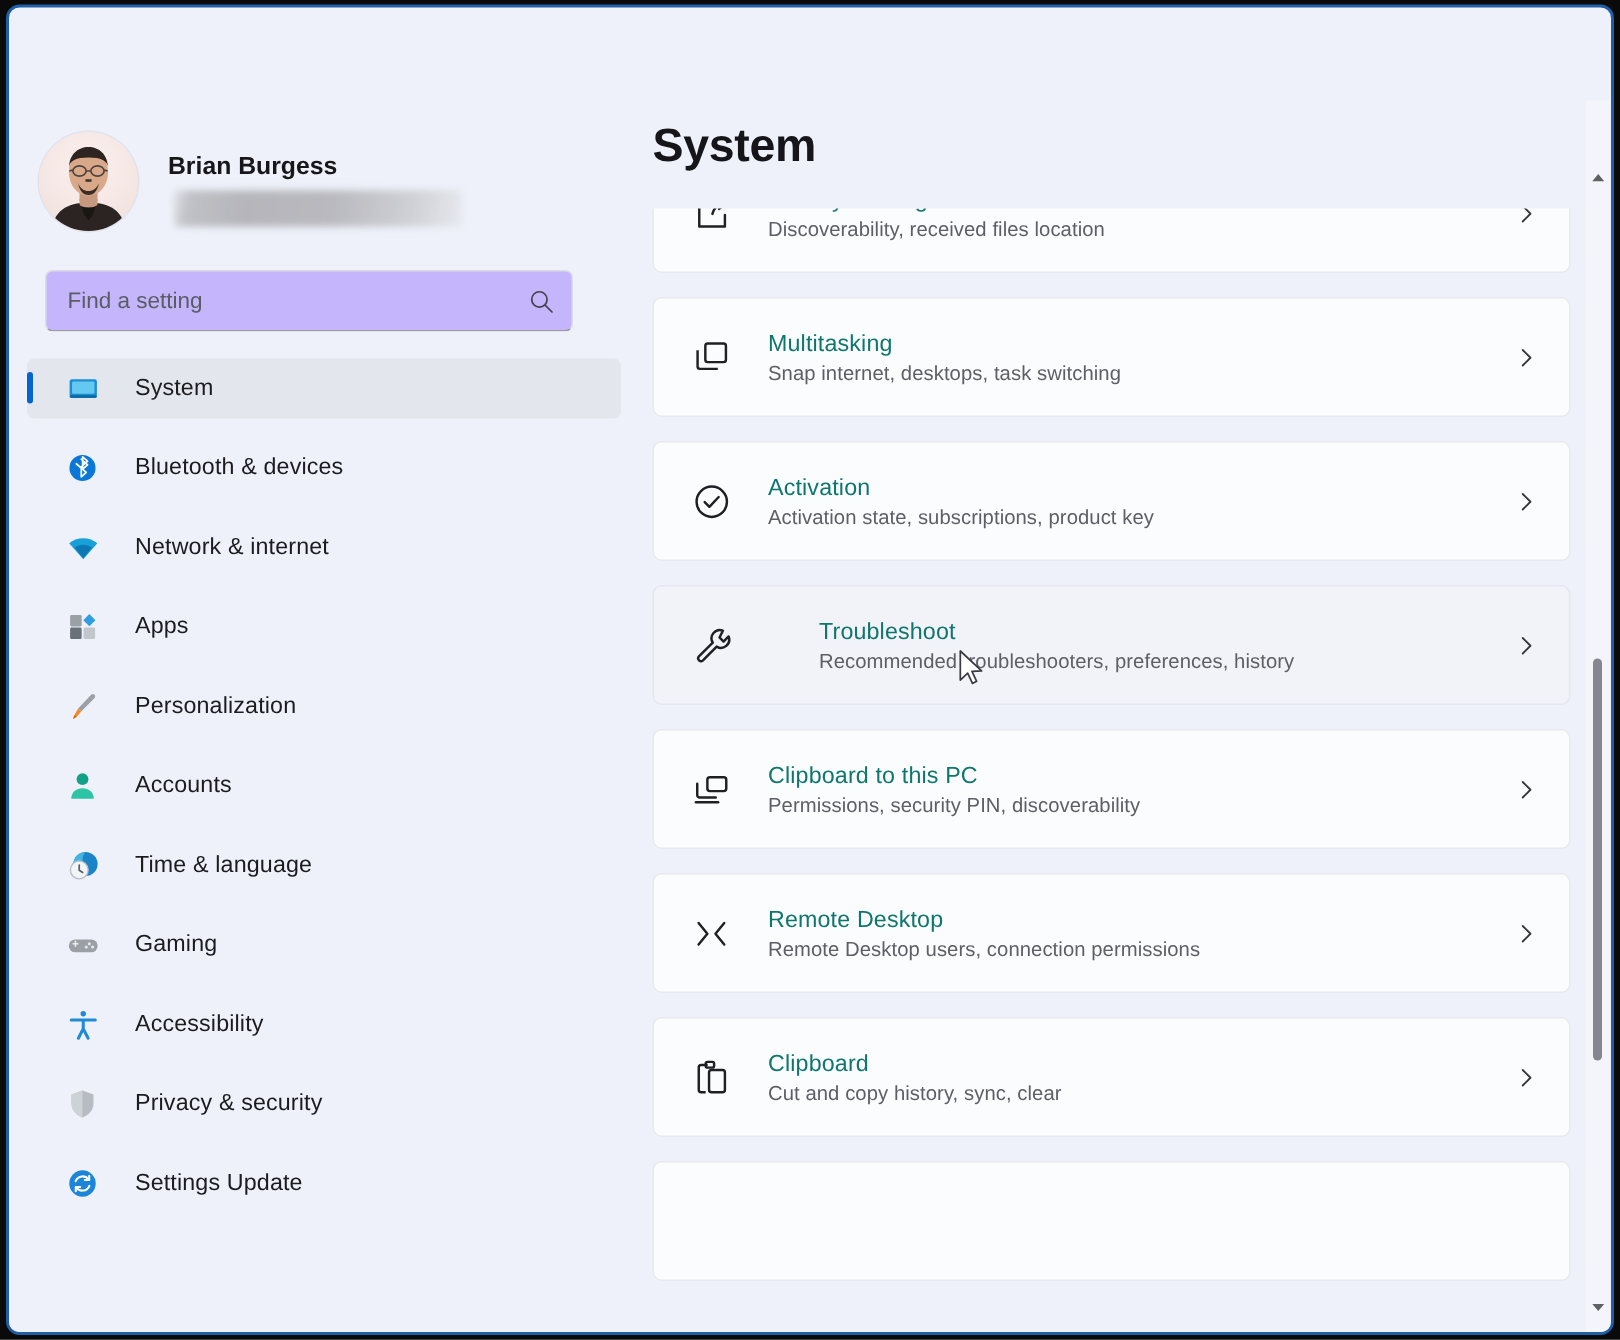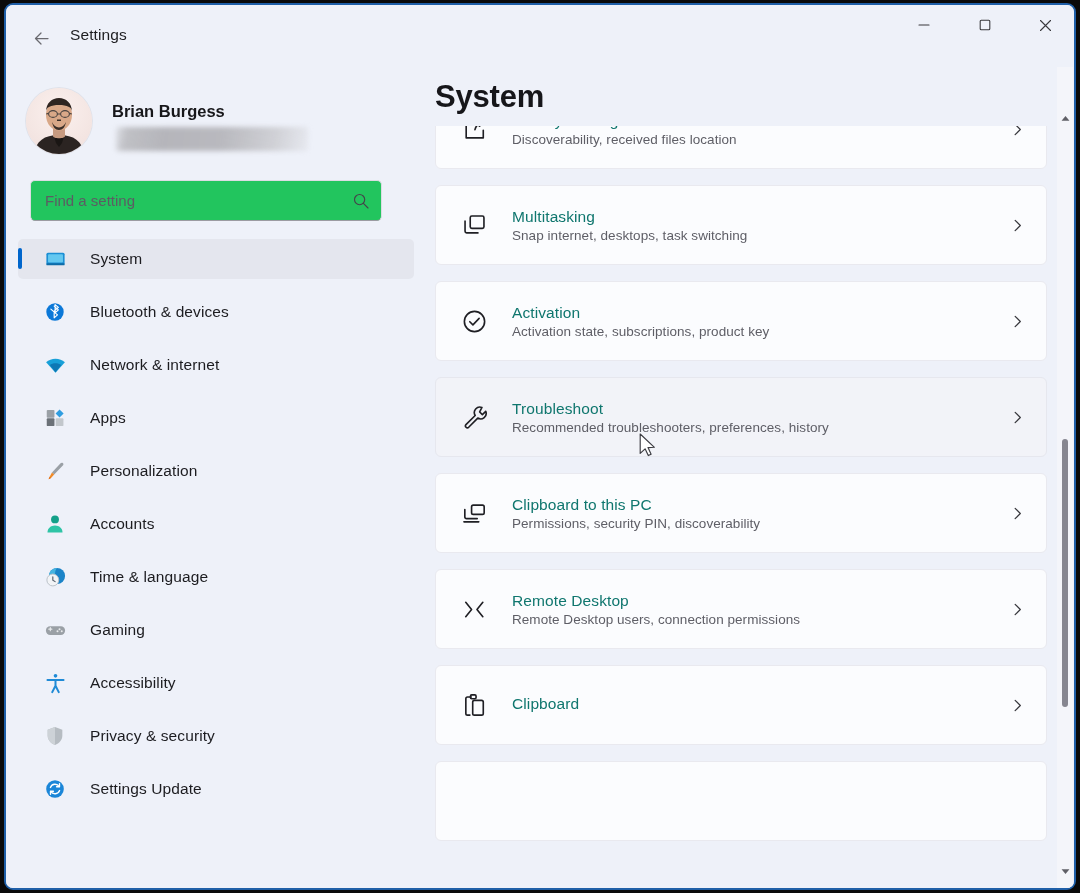--- a/index.html
+++ b/index.html
@@ -103,21 +103,21 @@
        rgba(196,196,200,.72) 82%,
        rgba(214,214,218,.28) 100%);
     filter: blur(2.4px);
   }
 
   
   #search-box {
     position: absolute;
     left: 24px; top: 113px;
     width: 352px; height: 41px;
-    background: #22c55e;
+    background: #c4b5fd;
     border: 1px solid #dcdce2;
     border-bottom: 1.6px solid #9b9ba2;
     border-radius: 5px;
     display: flex; align-items: center;
     cursor: text;
   }
   #search-input {
     flex: 1;
     border: 0; outline: 0; background: transparent;
     margin-left: 14px;
@@ -175,40 +175,40 @@
   #page-title {
     position: absolute;
     left: 9px; top: 12px;
     font-size: 31px;
     font-weight: bold;
     color: #16161a;
     letter-spacing: -.2px;
   }
   #cards-clip {
     position: absolute;
-    left: 0; top: 59px;
+    left: 0; top: 72px;
     width: 652px; height: 752px;
     overflow: hidden;
   }
   #cards {
     position: absolute;
     left: 9px; top: -37px;
     width: 612px;
   }
   .card {
     position: relative;
     height: 80px;
     margin-bottom: 16px;
     background: #fbfcfe;
     border: 1px solid #e9e9ef;
     border-radius: 6px;
     display: flex; align-items: center;
     cursor: pointer;
   }
-  .card.hovered { background: #f2f3f8; border-color: #e6e7ee; }
+  .card.hovered { background: #f2f3f8; border-color: #e6e7ee; gap: 34px; }
   .card-icon {
     width: 76px;
     display: flex; align-items: center; justify-content: center;
     color: #1f1f24;
     flex: none;
   }
   .card-text { flex: 1; }
   .card-title {
     font-size: 15.5px;
     color: #0f766e;
@@ -256,44 +256,20 @@
     left: 633px; top: 428px;
     width: 20px; height: 28px;
     pointer-events: none;
   }
 </style>
 </head>
 <body>
 
 <div id="window">
 
-  <div id="titlebar">
-    <div id="back-btn">
-      <svg width="21" height="21" viewBox="0 0 21 21" fill="none">
-        <path d="M17 10.5H4.5M4.5 10.5L10 5M4.5 10.5L10 16" stroke="currentColor" stroke-width="1.25" stroke-linecap="round" stroke-linejoin="round"></path>
-      </svg>
-    </div>
-    <div id="app-title">Settings</div>
-
-    <div class="wcbtn" id="btn-min">
-      <svg width="12" height="12" viewBox="0 0 12 12">
-        <path d="M1 6H11" stroke="currentColor" stroke-width="1.1" stroke-linecap="round"></path>
-      </svg>
-    </div>
-    <div class="wcbtn" id="btn-max">
-      <svg width="12" height="12" viewBox="0 0 12 12" fill="none">
-        <rect x="1.2" y="1.2" width="9.6" height="9.6" rx="1" stroke="currentColor" stroke-width="1.1"></rect>
-      </svg>
-    </div>
-    <div class="wcbtn" id="btn-close">
-      <svg width="13" height="13" viewBox="0 0 13 13">
-        <path d="M1.5 1.5L11.5 11.5M11.5 1.5L1.5 11.5" stroke="currentColor" stroke-width="1.1" stroke-linecap="round"></path>
-      </svg>
-    </div>
-  </div>
 
   <div id="sidebar">
 
     <div id="profile">
       <div id="avatar">
         <div class="face-bg"></div>
         <svg viewBox="0 0 66 66" width="66" height="66">
 
           <path d="M8 66c2-13 10-19 25-19s23 6 25 19z" fill="#2b2422"></path>
           <path d="M27 45h12l-3 10-3 4-3-4z" fill="#1a1614"></path>
@@ -572,20 +548,21 @@
         <div class="card">
           <span class="card-icon">
             <svg width="27" height="27" viewBox="0 0 24 24" fill="none" stroke="currentColor" stroke-width="1.45" stroke-linejoin="round">
               <path d="M9.6 4.4H5.8a1.5 1.5 0 0 0-1.5 1.5v13.2a1.5 1.5 0 0 0 1.5 1.5h2.6"></path>
               <rect x="10.4" y="7.4" width="9.4" height="13.2" rx="1.5"></rect>
               <rect x="8.4" y="2.6" width="5" height="3.4" rx="1.1"></rect>
             </svg>
           </span>
           <span class="card-text">
             <span class="card-title" style="display:block">Clipboard</span>
+            <span class="card-sub" style="display:block">Cut and copy history, sync, clear</span>
           </span>
           <span class="card-chevron">
             <svg width="15" height="15" viewBox="0 0 16 16" fill="none">
                 <path d="M5.5 2.5L11 8l-5.5 5.5" stroke="currentColor" stroke-width="1.3" stroke-linecap="round" stroke-linejoin="round"></path>
               </svg>
           </span>
         </div>
 
         <div class="card"></div>
 

